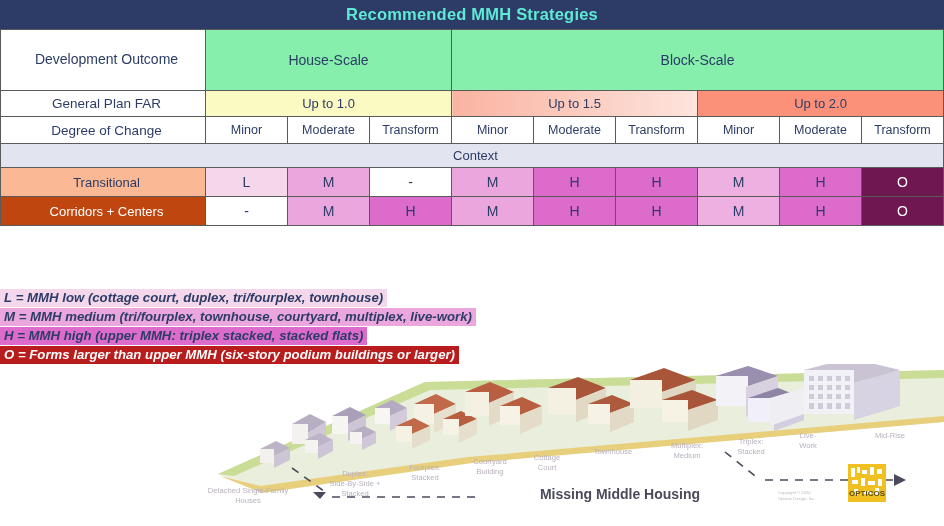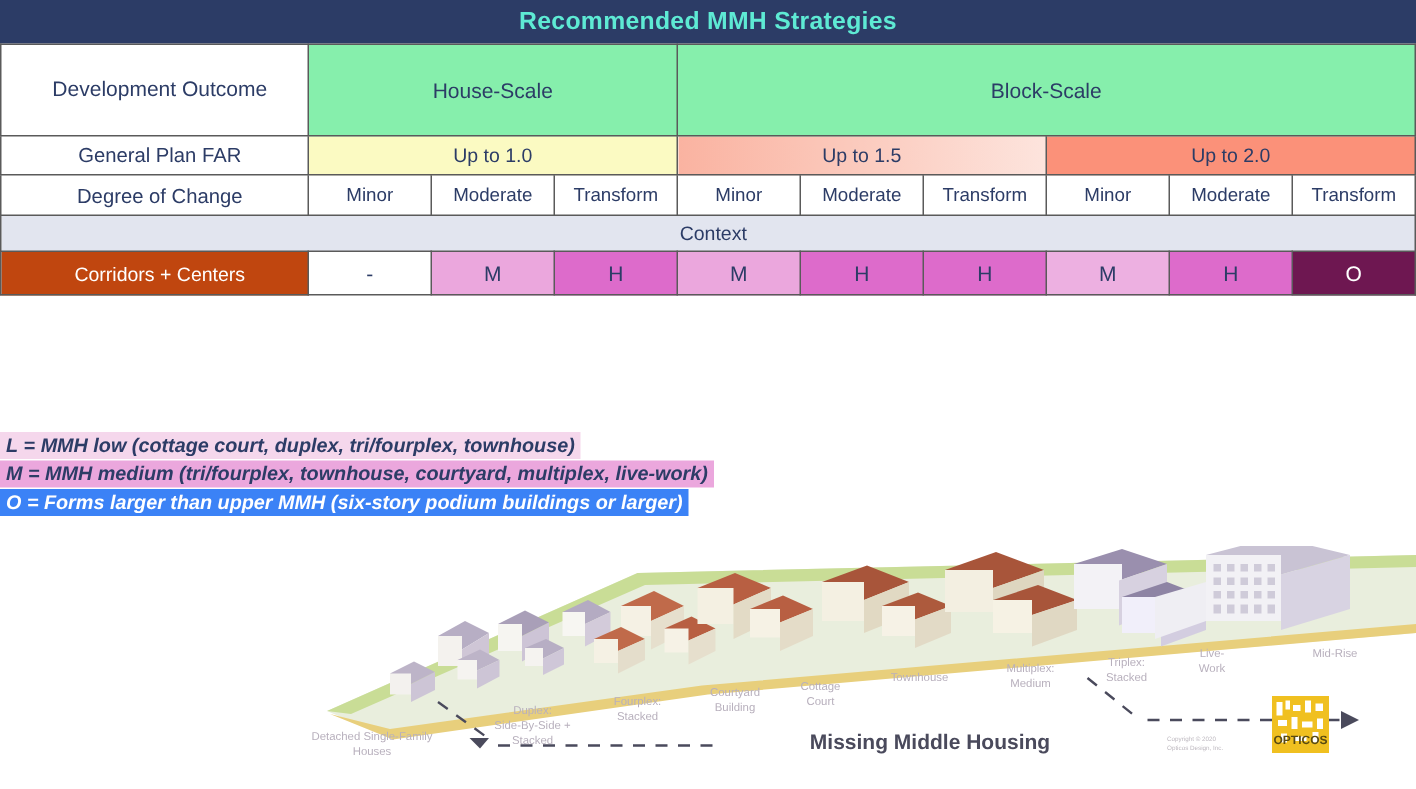--- a/index.html
+++ b/index.html
@@ -120,21 +120,21 @@
     padding:2px 4px 3px 4px;
     display:inline-block;
     white-space:nowrap;
     font-weight:600;
     margin:0;
   }
   .lg-row{height:19px;}
   .lg-L{background:#f5d7ec;}
   .lg-M{background:#eba7dd;}
   .lg-H{background:#dd6bcb;}
-  .lg-O{background:#3b82f6;color:#ffffff;}
+  .lg-O{background:#b91c1c;color:#ffffff;}
   .lg-key{font-weight:bold;}
 
   
   .illo{
     position:absolute;
     left:200px;top:364px;
     width:744px;height:162px;
     overflow:hidden;
   }
   .illo svg{display:block;}
@@ -205,40 +205,55 @@
         <td class="doc-cell">Moderate</td>
         <td class="doc-cell">Transform</td>
         <td class="doc-cell">Minor</td>
         <td class="doc-cell">Moderate</td>
         <td class="doc-cell">Transform</td>
       </tr>
       <tr class="context-row">
         <td colspan="10">Context</td>
       </tr>
       <tr>
+        <td class="ctx-label ctx-trans">Transitional</td>
+        <td class="cell v-L">L</td>
+        <td class="cell v-M">M</td>
+        <td class="cell v-none">-</td>
+        <td class="cell v-M">M</td>
+        <td class="cell v-H">H</td>
+        <td class="cell v-H">H</td>
+        <td class="cell v-Mlight">M</td>
+        <td class="cell v-H">H</td>
+        <td class="cell v-O">O</td>
+      </tr>
+      <tr>
         <td class="ctx-label ctx-corr">Corridors + Centers</td>
         <td class="cell v-none">-</td>
         <td class="cell v-M">M</td>
         <td class="cell v-H">H</td>
         <td class="cell v-M">M</td>
         <td class="cell v-H">H</td>
         <td class="cell v-H">H</td>
         <td class="cell v-Mlight">M</td>
         <td class="cell v-H">H</td>
         <td class="cell v-O">O</td>
       </tr>
     </tbody>
   </table>
 
   <div class="legend">
     <div class="lg-row">
       <span class="legend-line lg-L"><span class="lg-key">L</span><span> = MMH low (cottage court, duplex, tri/fourplex, townhouse)</span></span>
     </div>
     <div class="lg-row">
       <span class="legend-line lg-M"><span class="lg-key">M</span><span> = MMH medium (tri/fourplex, townhouse, courtyard, multiplex, live-work)</span></span>
+    </div>
+    <div class="lg-row">
+      <span class="legend-line lg-H"><span class="lg-key">H</span><span> = MMH high (upper MMH: triplex stacked, stacked flats)</span></span>
     </div>
     <div class="lg-row">
       <span class="legend-line lg-O"><span class="lg-key">O</span><span> = Forms larger than upper MMH (six-story podium buildings or larger)</span></span>
     </div>
   </div>
 
   <div class="illo">
     <svg width="744" height="162" viewBox="0 0 744 162" xmlns="http://www.w3.org/2000/svg">
 
       <polygon points="18,110 225,18 744,6 744,58 270,98 60,128" fill="#e9eedd" stroke="none"></polygon>

